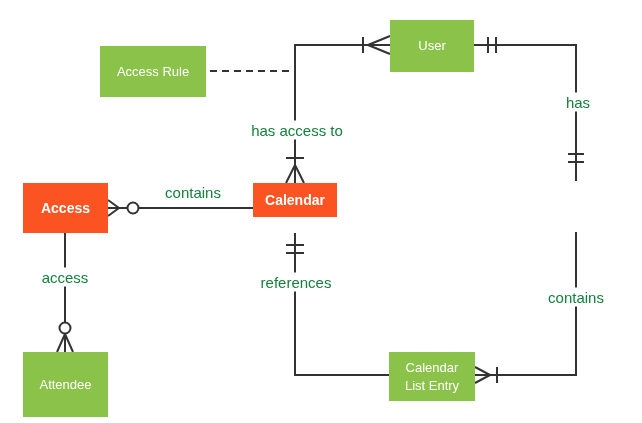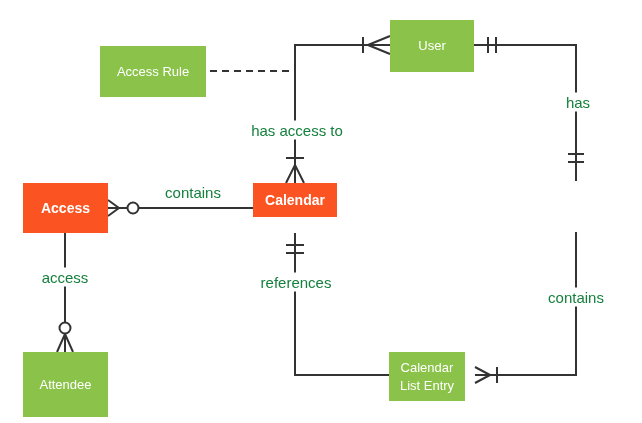--- a/index.html
+++ b/index.html
@@ -116,17 +116,17 @@
 
   <div class="entity orange" style="left:253px; top:183px; width:84px; height:34px;">
     <span>Calendar</span>
   </div>
 
 
   <div class="entity green" style="left:23px; top:352px; width:85px; height:65px;">
     <span>Attendee</span>
   </div>
 
-  <div class="entity green" style="left:389px; top:352px; width:76px; height:49px;">
+  <div class="entity green" style="left:389px; top:352px; width:86px; height:49px;">
     <span>Calendar List Entry</span>
   </div>
 
 </div>
 
 </body></html>

